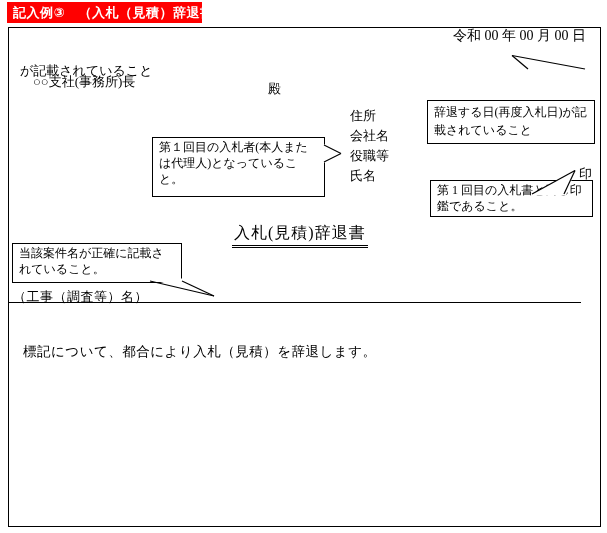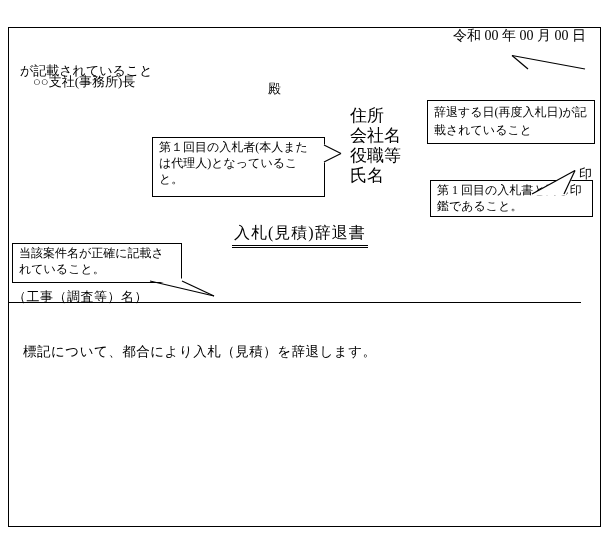--- a/index.html
+++ b/index.html
@@ -15,21 +15,21 @@
   }
   .doc-sheet{
     position:absolute;left:8px;top:27px;width:593px;height:500px;
     border:1.5px solid #000;box-sizing:border-box;background:#ffffff;
   }
   .txt{position:absolute;white-space:nowrap;}
   .date-line{left:400px;top:27px;width:186px;text-align:right;font-size:14px;}
   .recipient-company{left:20px;top:62px;font-size:13px;}
   .recipient-office{left:33px;top:73px;font-size:13px;}
   .honorific{left:268px;top:80px;font-size:13px;}
-  .sender-fields{position:absolute;left:350px;top:106px;font-size:17px;line-height:20px;}
+  .sender-fields{position:absolute;left:350px;top:106px;font-size:13px;line-height:20px;}
   .seal-mark{left:579px;top:165px;font-size:13px;}
   .doc-title{
     left:232px;top:223px;font-size:16px;letter-spacing:1px;
     border-bottom:3px double #000;padding:0 2px 1px 2px;
   }
   .project-label{left:13px;top:288px;font-size:13px;letter-spacing:0.5px;}
   .project-rule{
     position:absolute;left:8px;top:302px;width:573px;height:0;
     border-top:1.5px solid #000;
   }
@@ -45,20 +45,23 @@
   .overlay{
     position:absolute;left:0;top:0;width:607px;height:533px;
     pointer-events:none;z-index:10;
   }
 </style>
 </head>
 <body>
 
 <div class="page">
 
+  <div class="banner" style="background:#ff0000;color:#ffffff;">
+    <span>記入例③　（入札（見積）辞退書）</span>
+  </div>
 
   <div class="doc-sheet"></div>
 
   <div class="txt date-line">令和 00 年 00 月 00 日</div>
 
   <div class="txt recipient-company">が記載されていること</div>
   <div class="txt recipient-office">○○支社(事務所)長</div>
   <div class="txt honorific">殿</div>
 
   <div class="sender-fields">

